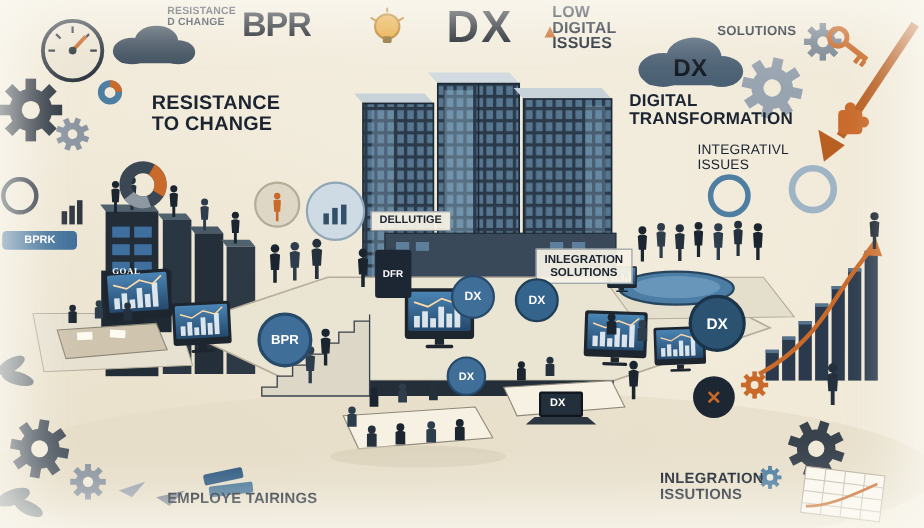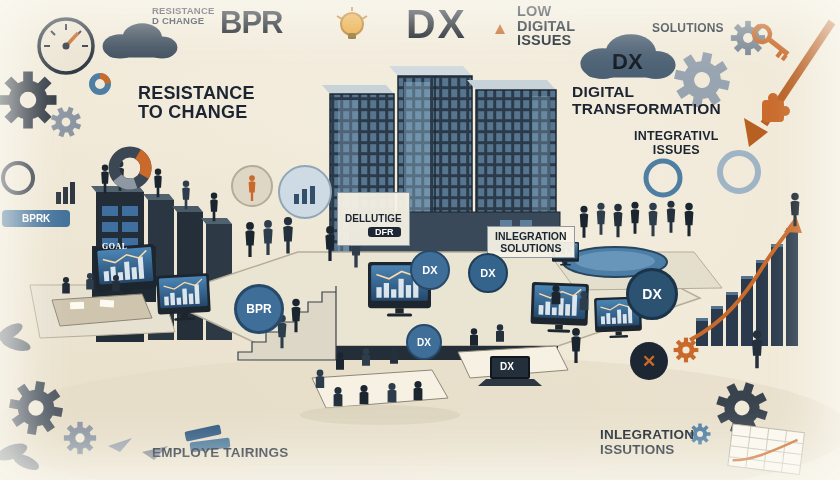--- a/index.html
+++ b/index.html
@@ -353,38 +353,38 @@
       <path d="M4,36 C22,34 40,24 66,8" stroke="#c96a2a" stroke-width="2.5" fill="none"></path>
     </g>
   </svg>
 
   <div class="lbl" style="left:152px;top:6px;font-size:9.5px;color:#2a3340;">RESISTANCE
 D CHANGE</div>
   <div class="lbl" style="left:220px;top:6px;font-size:31px;letter-spacing:-1px;color:#141b25;">BPR</div>
   <div class="lbl" style="left:138px;top:84px;font-size:18px;">RESISTANCE
 TO CHANGE</div>
   <div class="lbl" style="left:406px;top:2px;font-size:41px;letter-spacing:2px;color:#141b25;">DX</div>
-  <div class="lbl" style="left:517px;top:4px;font-size:14.5px;line-height:1.0;">LOW
+  <div class="lbl" style="left:502px;top:4px;font-size:14.5px;line-height:1.0;">LOW
 DIGITAL
 ISSUES</div>
   <div class="lbl" style="left:652px;top:22px;font-size:12px;font-weight:700;">SOLUTIONS</div>
   <div class="lbl" style="left:612px;top:50px;font-size:22px;color:#10161f;">DX</div>
   <div class="lbl" style="left:572px;top:84px;font-size:15.5px;">DIGITAL
 TRANSFORMATION</div>
-  <div class="lbl" style="left:634px;top:130px;font-size:12.5px;font-weight:700;text-align:center;">INTEGRATIVL
+  <div class="lbl" style="left:634px;top:130px;font-size:12.5px;font-weight:400;">INTEGRATIVL
 ISSUES</div>
   <div class="lbl" style="left:152px;top:446px;font-size:13.5px;">EMPLOYE TAIRINGS</div>
   <div class="lbl" style="left:600px;top:428px;font-size:13.5px;">INLEGRATION
 ISSUTIONS</div>
 
-  <div class="card" style="left:337px;top:192px;padding:20px 7px;font-size:10px;">DELLUTIGE</div>
+  <div class="card" style="left:337px;top:192px;padding:2px 7px;font-size:10px;">DELLUTIGE</div>
   <div class="card" style="left:487px;top:226px;padding:3px 7px;font-size:10.5px;">INLEGRATION
 SOLUTIONS</div>
 
-  <div class="chip" style="left:368px;top:227px;background:#1d2733;border-radius:3px;padding:0 7px;font-size:9px;">DFR</div>
+  <div class="chip" style="left:341px;top:227px;background:#1d2733;border-radius:3px;padding:17px 7px;font-size:9px;">DFR</div>
   <div class="chip" style="left:2px;top:210px;background:#3f6f99;border-radius:4px;padding:3px 20px;font-size:10px;">BPRK</div>
   <div class="chip circle" style="left:234px;top:284px;width:44px;height:44px;background:#3f6f99;border:3px solid #27496a;font-size:12px;">BPR</div>
   <div class="chip circle" style="left:410px;top:250px;width:36px;height:36px;background:#3f6f99;border:2px solid #27496a;font-size:11px;">DX</div>
   <div class="chip circle" style="left:468px;top:253px;width:36px;height:36px;background:#34638c;border:2px solid #1f3d57;font-size:11px;">DX</div>
   <div class="chip circle" style="left:626px;top:268px;width:46px;height:46px;background:#2c5272;border:3px solid #1b3449;font-size:14px;">DX</div>
   <div class="chip circle" style="left:406px;top:324px;width:32px;height:32px;background:#3f6f99;border:2px solid #27496a;font-size:10px;">DX</div>
   <div class="chip circle" style="left:630px;top:342px;width:38px;height:38px;background:#1d2733;color:#c96a2a;font-size:17px;">✕</div>
 
   <div class="chip" style="left:102px;top:242px;font-size:8px;letter-spacing:.5px;background:transparent;font-family:Liberation Serif, serif;">GOAL</div>
   <div class="chip" style="left:500px;top:361px;font-size:10px;background:transparent;">DX</div>

